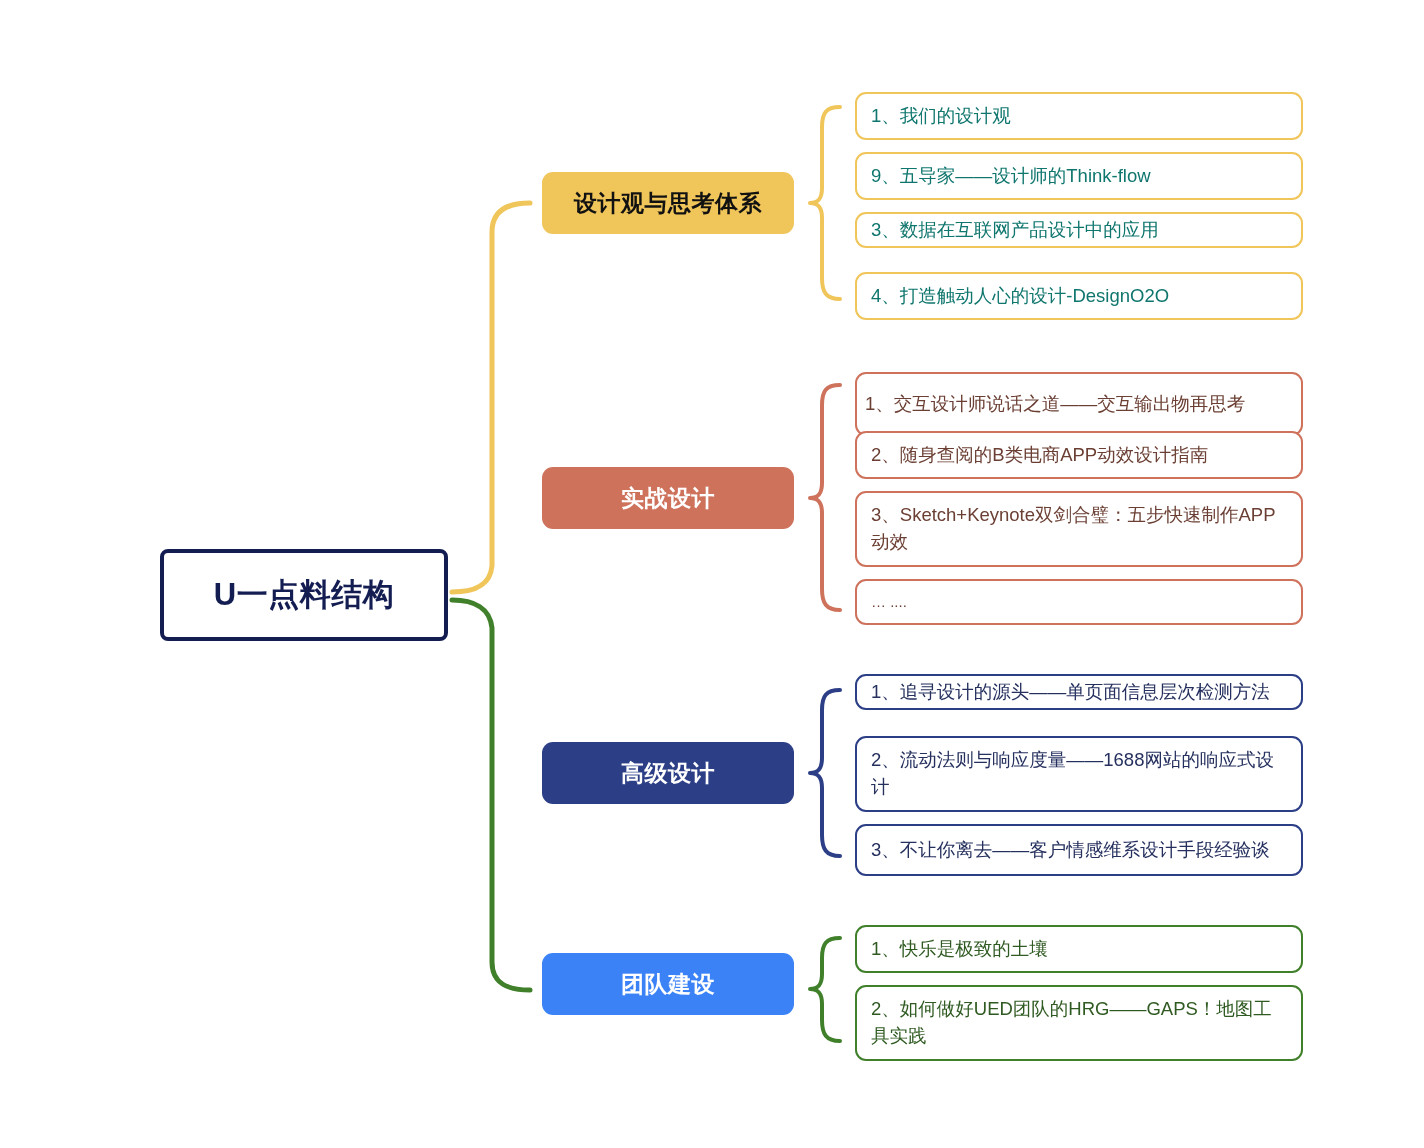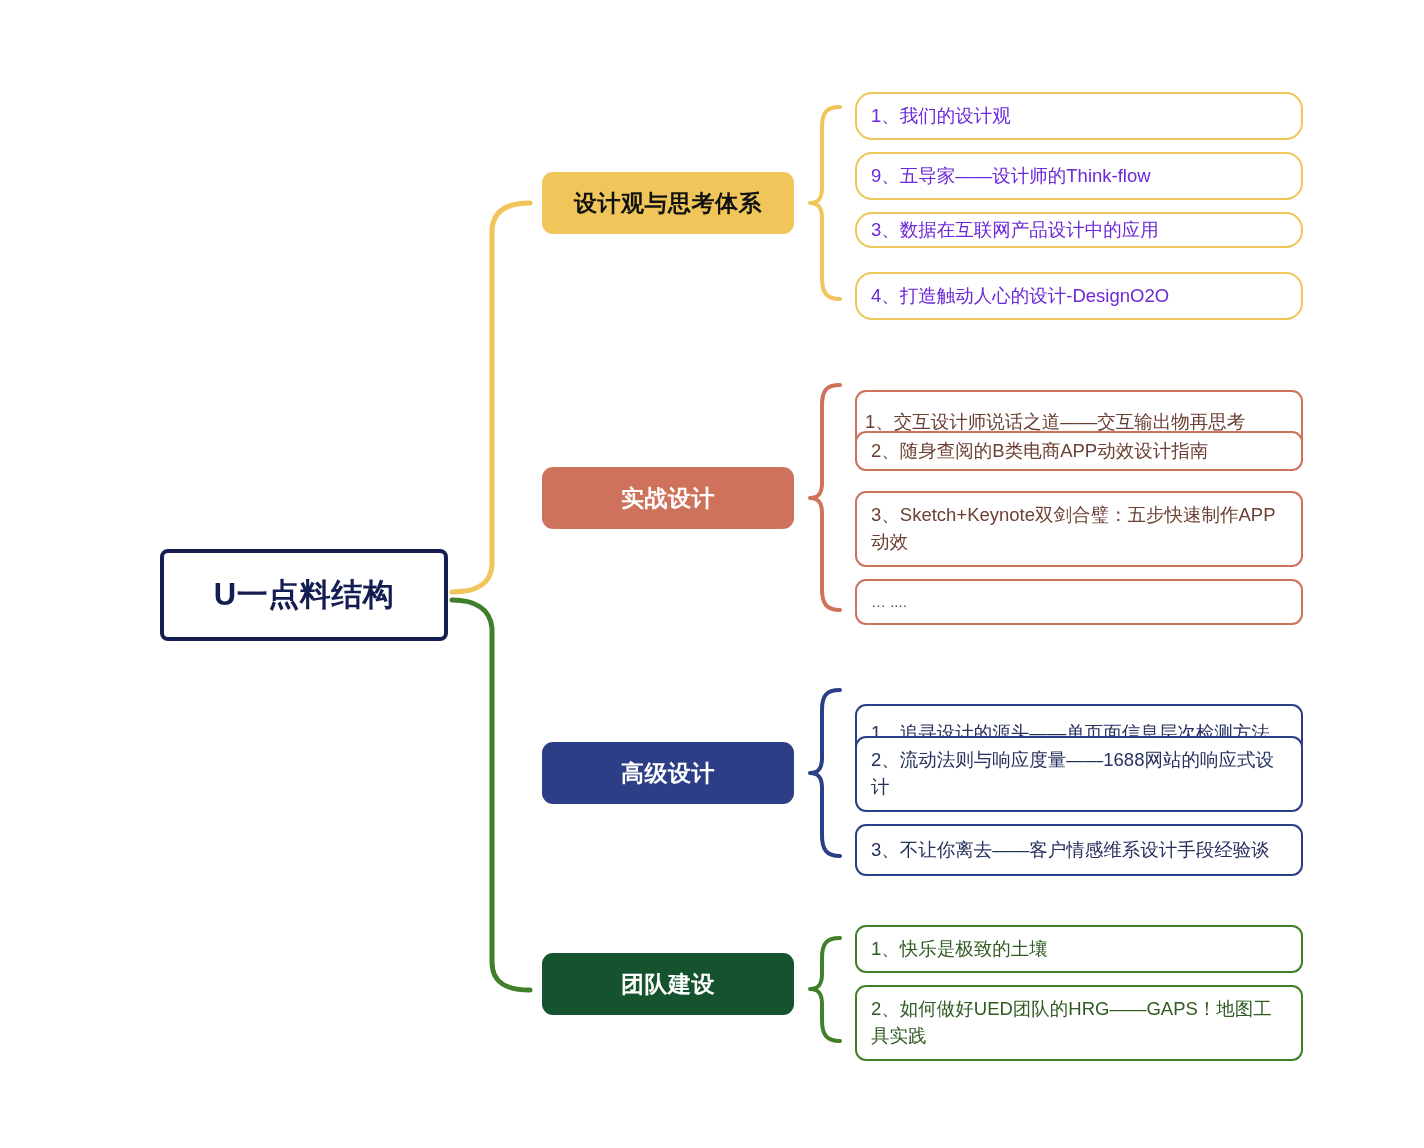--- a/index.html
+++ b/index.html
@@ -61,39 +61,39 @@
     align-items: center;
     justify-content: center;
     font-size: 23px;
     font-weight: bold;
     letter-spacing: 0.5px;
     z-index: 3;
   }
   .branch-amber     { top: 172px; background: #f0c55a; color: #111111; }
   .branch-terracotta{ top: 467px; background: #ce725c; color: #ffffff; }
   .branch-navy      { top: 742px; background: #2b3e86; color: #ffffff; }
-  .branch-green     { top: 953px; background: #14532d; color: #ffffff; }
+  .branch-green     { top: 953px; background: #3b82f6; color: #ffffff; }
 
   
   .leaf {
     position: absolute;
     left: 855px;
     width: 448px;
     box-sizing: border-box;
     border-radius: 11px;
     border: 2px solid #cccccc;
     background: #ffffff;
     display: flex;
     align-items: center;
     padding: 8px 14px;
     font-size: 18.5px;
     line-height: 1.45;
     z-index: 2;
   }
-  .leaf-amber      { border-color: #f0c55a; color: #6d28d9; border-radius: 17px; }
+  .leaf-amber      { border-color: #f0c55a; color: #0f766e; }
   .leaf-terracotta { border-color: #ce725c; color: #6b3f33; }
   .leaf-navy       { border-color: #2b3e86; color: #25305e; }
   .leaf-green      { border-color: #40802b; color: #2f5a21; }
 </style>
 </head>
 <body>
 
 <div id="canvas">
 
   <svg id="connectors" viewBox="0 0 1424 1148" xmlns="http://www.w3.org/2000/svg">
@@ -133,37 +133,37 @@
   <div class="leaf leaf-amber" style="top:212px;height:36px;text-align:right;">
     <span>3、数据在互联网产品设计中的应用</span>
   </div>
   <div class="leaf leaf-amber" style="top:272px;height:48px;">
     <span>4、打造触动人心的设计-DesignO2O</span>
   </div>
 
   <div class="branch-node branch-terracotta">
     <span>实战设计</span>
   </div>
-  <div class="leaf leaf-terracotta" style="top:390px;height:64px;padding-left:8px;">
+  <div class="leaf leaf-terracotta" style="top:372px;height:64px;padding-left:8px;">
     <span>1、交互设计师说话之道——交互输出物再思考</span>
   </div>
-  <div class="leaf leaf-terracotta" style="top:431px;height:40px;">
+  <div class="leaf leaf-terracotta" style="top:431px;height:48px;">
     <span>2、随身查阅的B类电商APP动效设计指南</span>
   </div>
   <div class="leaf leaf-terracotta" style="top:491px;height:76px;">
     <span>3、Sketch+Keynote双剑合璧：五步快速制作APP动效</span>
   </div>
   <div class="leaf leaf-terracotta" style="top:579px;height:46px;font-size:15px;">
     <span>… ....</span>
   </div>
 
   <div class="branch-node branch-navy">
     <span>高级设计</span>
   </div>
-  <div class="leaf leaf-navy" style="top:704px;height:59px;align-items:center;">
+  <div class="leaf leaf-navy" style="top:674px;height:36px;align-items:center;">
     <span>1、追寻设计的源头——单页面信息层次检测方法</span>
   </div>
   <div class="leaf leaf-navy" style="top:736px;height:76px;">
     <span>2、流动法则与响应度量——1688网站的响应式设计</span>
   </div>
   <div class="leaf leaf-navy" style="top:824px;height:52px;">
     <span>3、不让你离去——客户情感维系设计手段经验谈</span>
   </div>
 
   <div class="branch-node branch-green">

